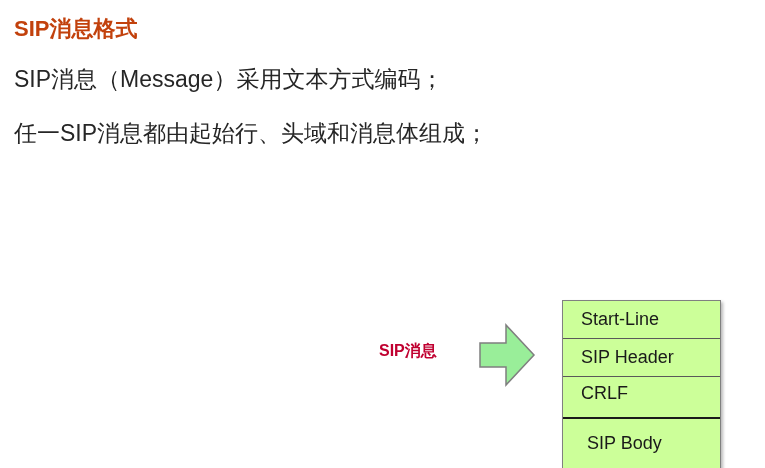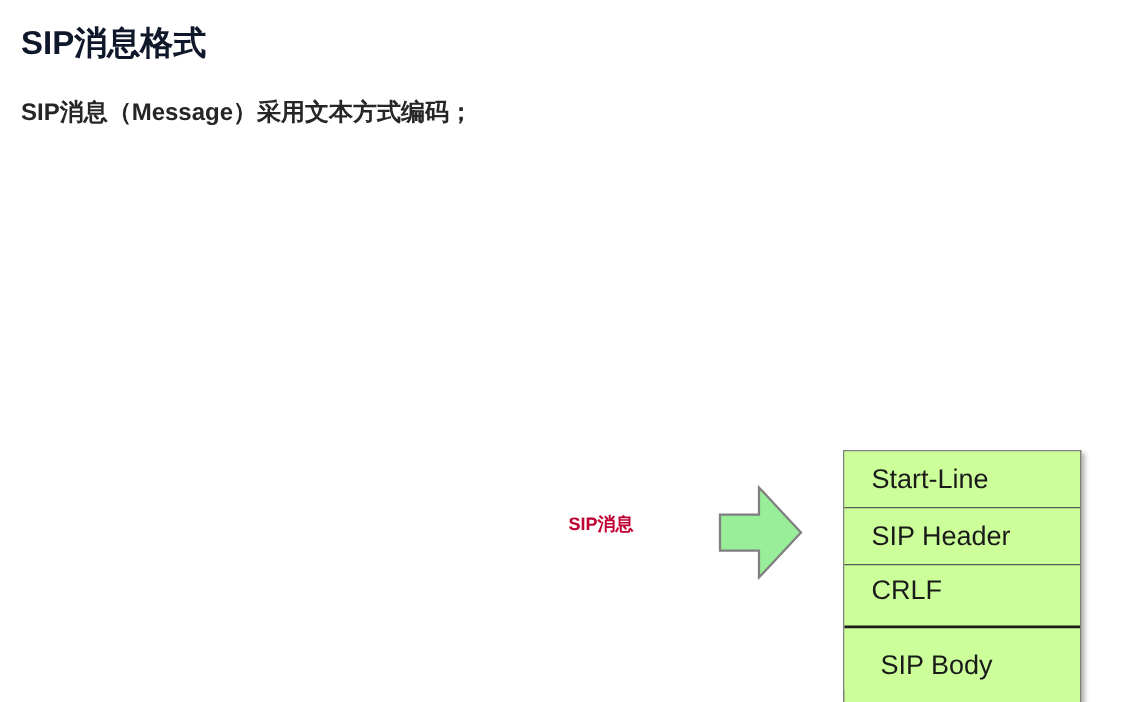--- a/index.html
+++ b/index.html
@@ -17,48 +17,48 @@
     -webkit-font-smoothing: antialiased;
   }
 
   
   .slide-title {
     position: absolute;
     left: 14px;
     top: 16px;
     font-size: 22px;
     font-weight: bold;
-    color: #0f172a;
+    color: #c2410c;
     letter-spacing: 0px;
     white-space: nowrap;
     line-height: 1.2;
   }
 
   
   .body-lines {
     position: absolute;
     left: 14px;
     top: 68px;
     width: 700px;
   }
   .body-line {
-    font-size: 16px;
+    font-size: 23px;
     color: #262626;
     line-height: 1.0;
     margin-bottom: 31px;
     white-space: nowrap;
-    font-weight: bold;
+    font-weight: normal;
   }
 
   
   .sip-label {
     position: absolute;
     left: 379px;
     top: 341px;
-    font-size: 12px;
+    font-size: 16px;
     font-weight: bold;
     color: #C00030;
     white-space: nowrap;
     letter-spacing: 0px;
   }
 
   
   .block-arrow {
     position: absolute;
     left: 478px;
@@ -101,20 +101,21 @@
 </style>
 </head>
 <body>
 
 <div class="slide-root">
 
   <div class="slide-title">SIP消息格式</div>
 
   <div class="body-lines">
     <div class="body-line">SIP消息（Message）采用文本方式编码；</div>
+    <div class="body-line">任一SIP消息都由起始行、头域和消息体组成；</div>
   </div>
 
   <div class="sip-label">SIP消息</div>
 
   <div class="block-arrow">
     <svg viewBox="0 0 58 66" xmlns="http://www.w3.org/2000/svg" aria-hidden="true">
       <polygon points="2,21 28,21 28,3 56,33 28,63 28,45 2,45" fill="#99EE99" stroke="#7F7F7F" stroke-width="1.5" stroke-linejoin="miter"></polygon>
     </svg>
   </div>
 

